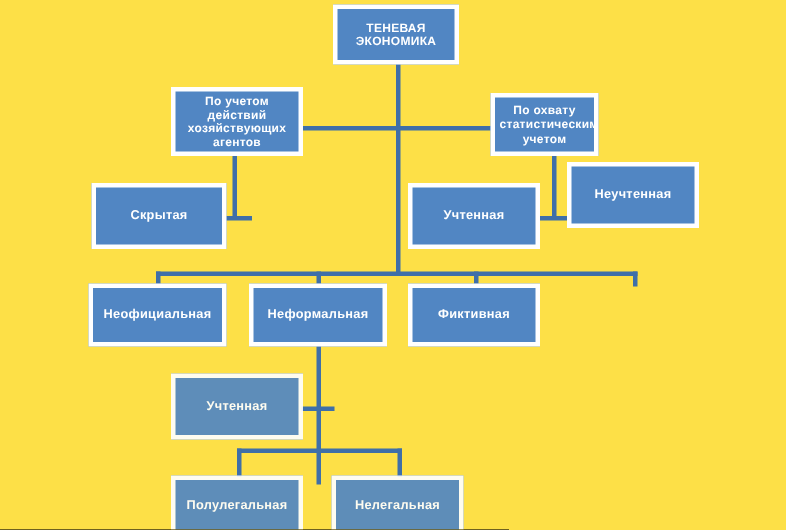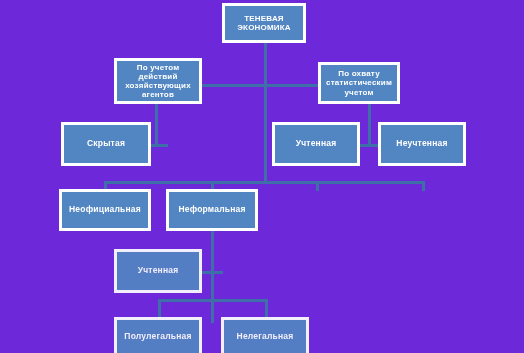--- a/index.html
+++ b/index.html
@@ -7,21 +7,21 @@
     padding: 0;
     background: #000000;
   }
   body {
     font-family: "Liberation Sans", sans-serif;
   }
   #diagram-canvas {
     position: relative;
     width: 524px;
     height: 353px;
-    background: #6d28d9;
+    background: #fde047;
     overflow: hidden;
   }
   
   .conn {
     position: absolute;
     background: #3F6FA8;
   }
   .conn-h { height: 3px; }
   .conn-v { width: 3px; }
   
@@ -101,49 +101,52 @@
 
   <div class="node crit" style="left:114px; top:58px; width:88px; height:46px;">
     <span class="node-label">
       <span>По учетом</span><br>
       <span>действий</span><br>
       <span>хозяйствующих</span><br>
       <span>агентов</span>
     </span>
   </div>
 
-  <div class="node crit" style="left:318px; top:62px; width:82px; height:42px;">
+  <div class="node crit" style="left:327px; top:62px; width:72px; height:42px;">
     <span class="node-label">
       <span>По охвату</span><br>
       <span>статистическим</span><br>
       <span>учетом</span>
     </span>
   </div>
 
   <div class="node leaf" style="left:61px; top:122px; width:90px; height:44px;">
     <span class="node-label">Скрытая</span>
   </div>
 
 
   <div class="node leaf" style="left:272px; top:122px; width:88px; height:44px;">
     <span class="node-label">Учтенная</span>
   </div>
 
-  <div class="node leaf" style="left:378px; top:122px; width:88px; height:44px;">
+  <div class="node leaf" style="left:378px; top:108px; width:88px; height:44px;">
     <span class="node-label">Неучтенная</span>
   </div>
 
   <div class="node leaf" style="left:59px; top:189px; width:92px; height:42px;justify-content:center;">
     <span class="node-label">Неофициальная</span>
   </div>
 
   <div class="node leaf" style="left:166px; top:189px; width:92px; height:42px;">
     <span class="node-label">Неформальная</span>
   </div>
 
+  <div class="node leaf" style="left:272px; top:189px; width:88px; height:42px;">
+    <span class="node-label">Фиктивная</span>
+  </div>
 
 
   <div class="node leaf-soft" style="left:114px; top:249px; width:88px; height:44px;">
     <span class="node-label">Учтенная</span>
   </div>
 
 
   <div class="node leaf-soft" style="left:114px; top:317px; width:88px; height:40px;">
     <span class="node-label">Полулегальная</span>
   </div>

